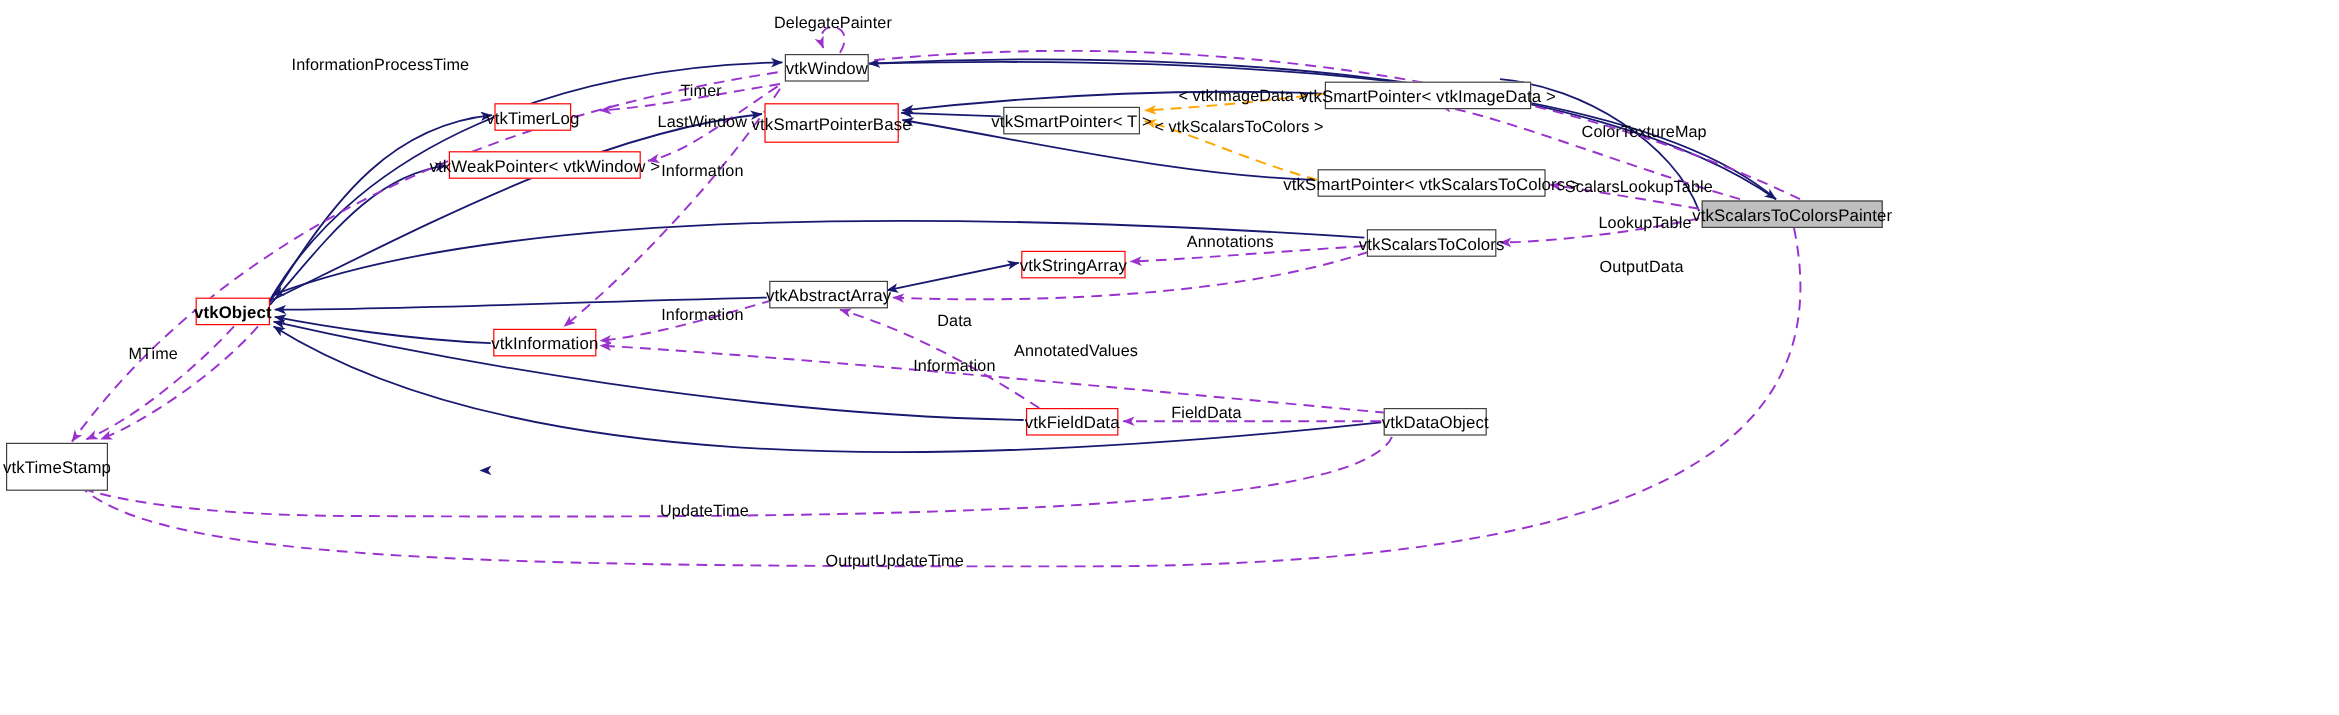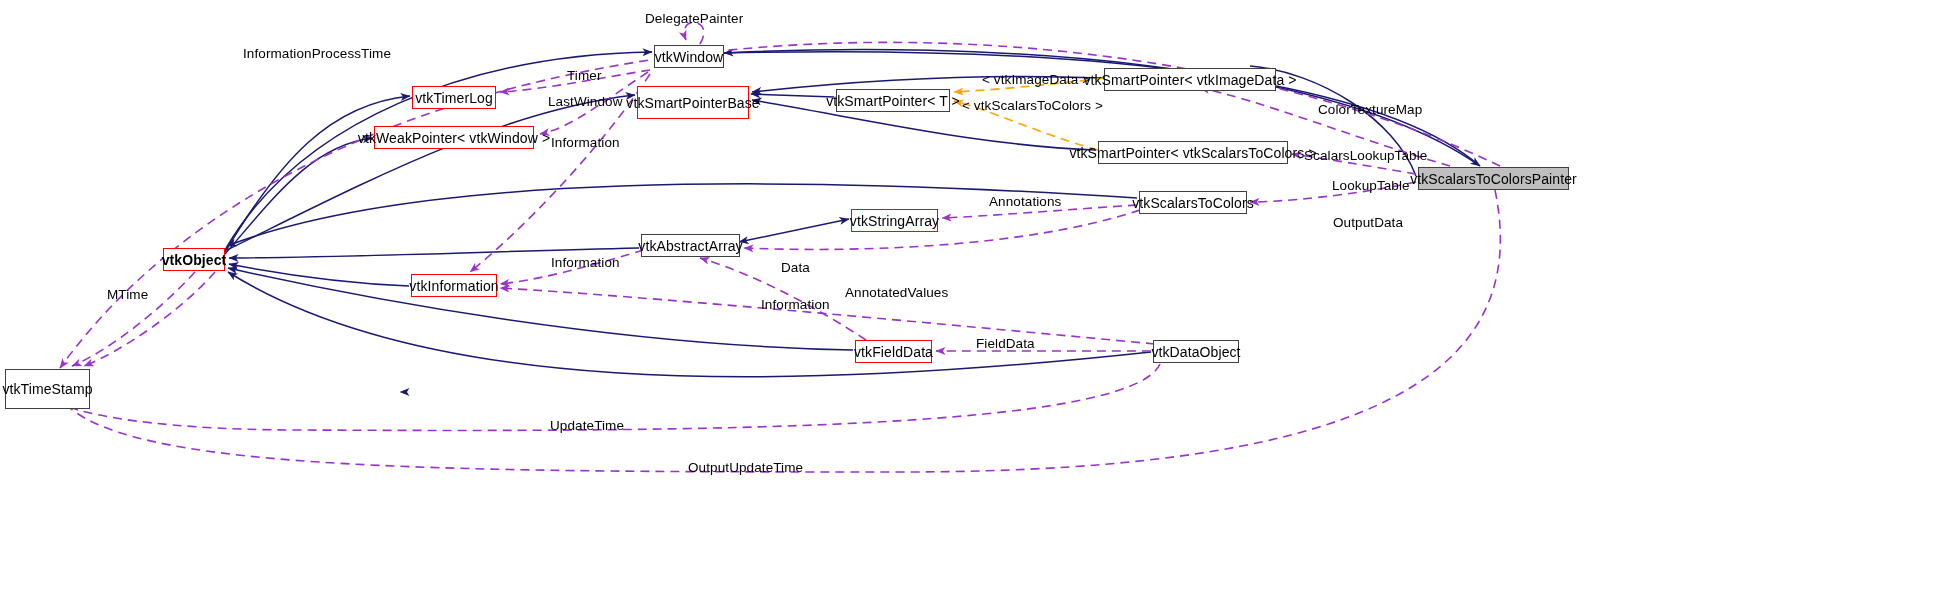--- a/index.html
+++ b/index.html
@@ -137,21 +137,21 @@
       <path d="M195,272 C 160,310 110,350 72,366"></path>
 
       <path d="M215,272 C 180,312 120,352 84,366"></path>
 
       <path d="M1160,364 C 1130,430 700,432 300,430 C 140,430 56,410 50,396"></path>
 
       <path d="M1495,190 C 1530,360 1400,472 900,472 C 420,472 120,470 62,400"></path>
     </g>
   </svg>
 
-  <div class="node border-red" style="left:412px;top:86px;width:84px;height:23px;">vtkTimerLog</div>
+  <div class="node border-red" style="left:412px;top:86px;width:64px;height:23px;">vtkTimerLog</div>
   <div class="node border-red" style="left:374px;top:126px;width:160px;height:23px;">vtkWeakPointer&lt; vtkWindow &gt;</div>
   <div class="node border-dark" style="left:654px;top:45px;width:70px;height:23px;">vtkWindow</div>
   <div class="node border-red" style="left:637px;top:86px;width:112px;height:33px;">vtkSmartPointerBase</div>
   <div class="node border-dark" style="left:836px;top:89px;width:114px;height:23px;">vtkSmartPointer&lt; T &gt;</div>
   <div class="node border-dark" style="left:1104px;top:68px;width:172px;height:23px;">vtkSmartPointer&lt; vtkImageData &gt;</div>
   <div class="node border-dark" style="left:1098px;top:141px;width:190px;height:23px;">vtkSmartPointer&lt; vtkScalarsToColors &gt;</div>
   <div class="node highlight" style="left:1418px;top:167px;width:151px;height:23px;">vtkScalarsToColorsPainter</div>
   <div class="node border-dark" style="left:1139px;top:191px;width:108px;height:23px;">vtkScalarsToColors</div>
   <div class="node border-red" style="left:851px;top:209px;width:87px;height:23px;">vtkStringArray</div>
   <div class="node border-dark" style="left:641px;top:234px;width:99px;height:23px;">vtkAbstractArray</div>

